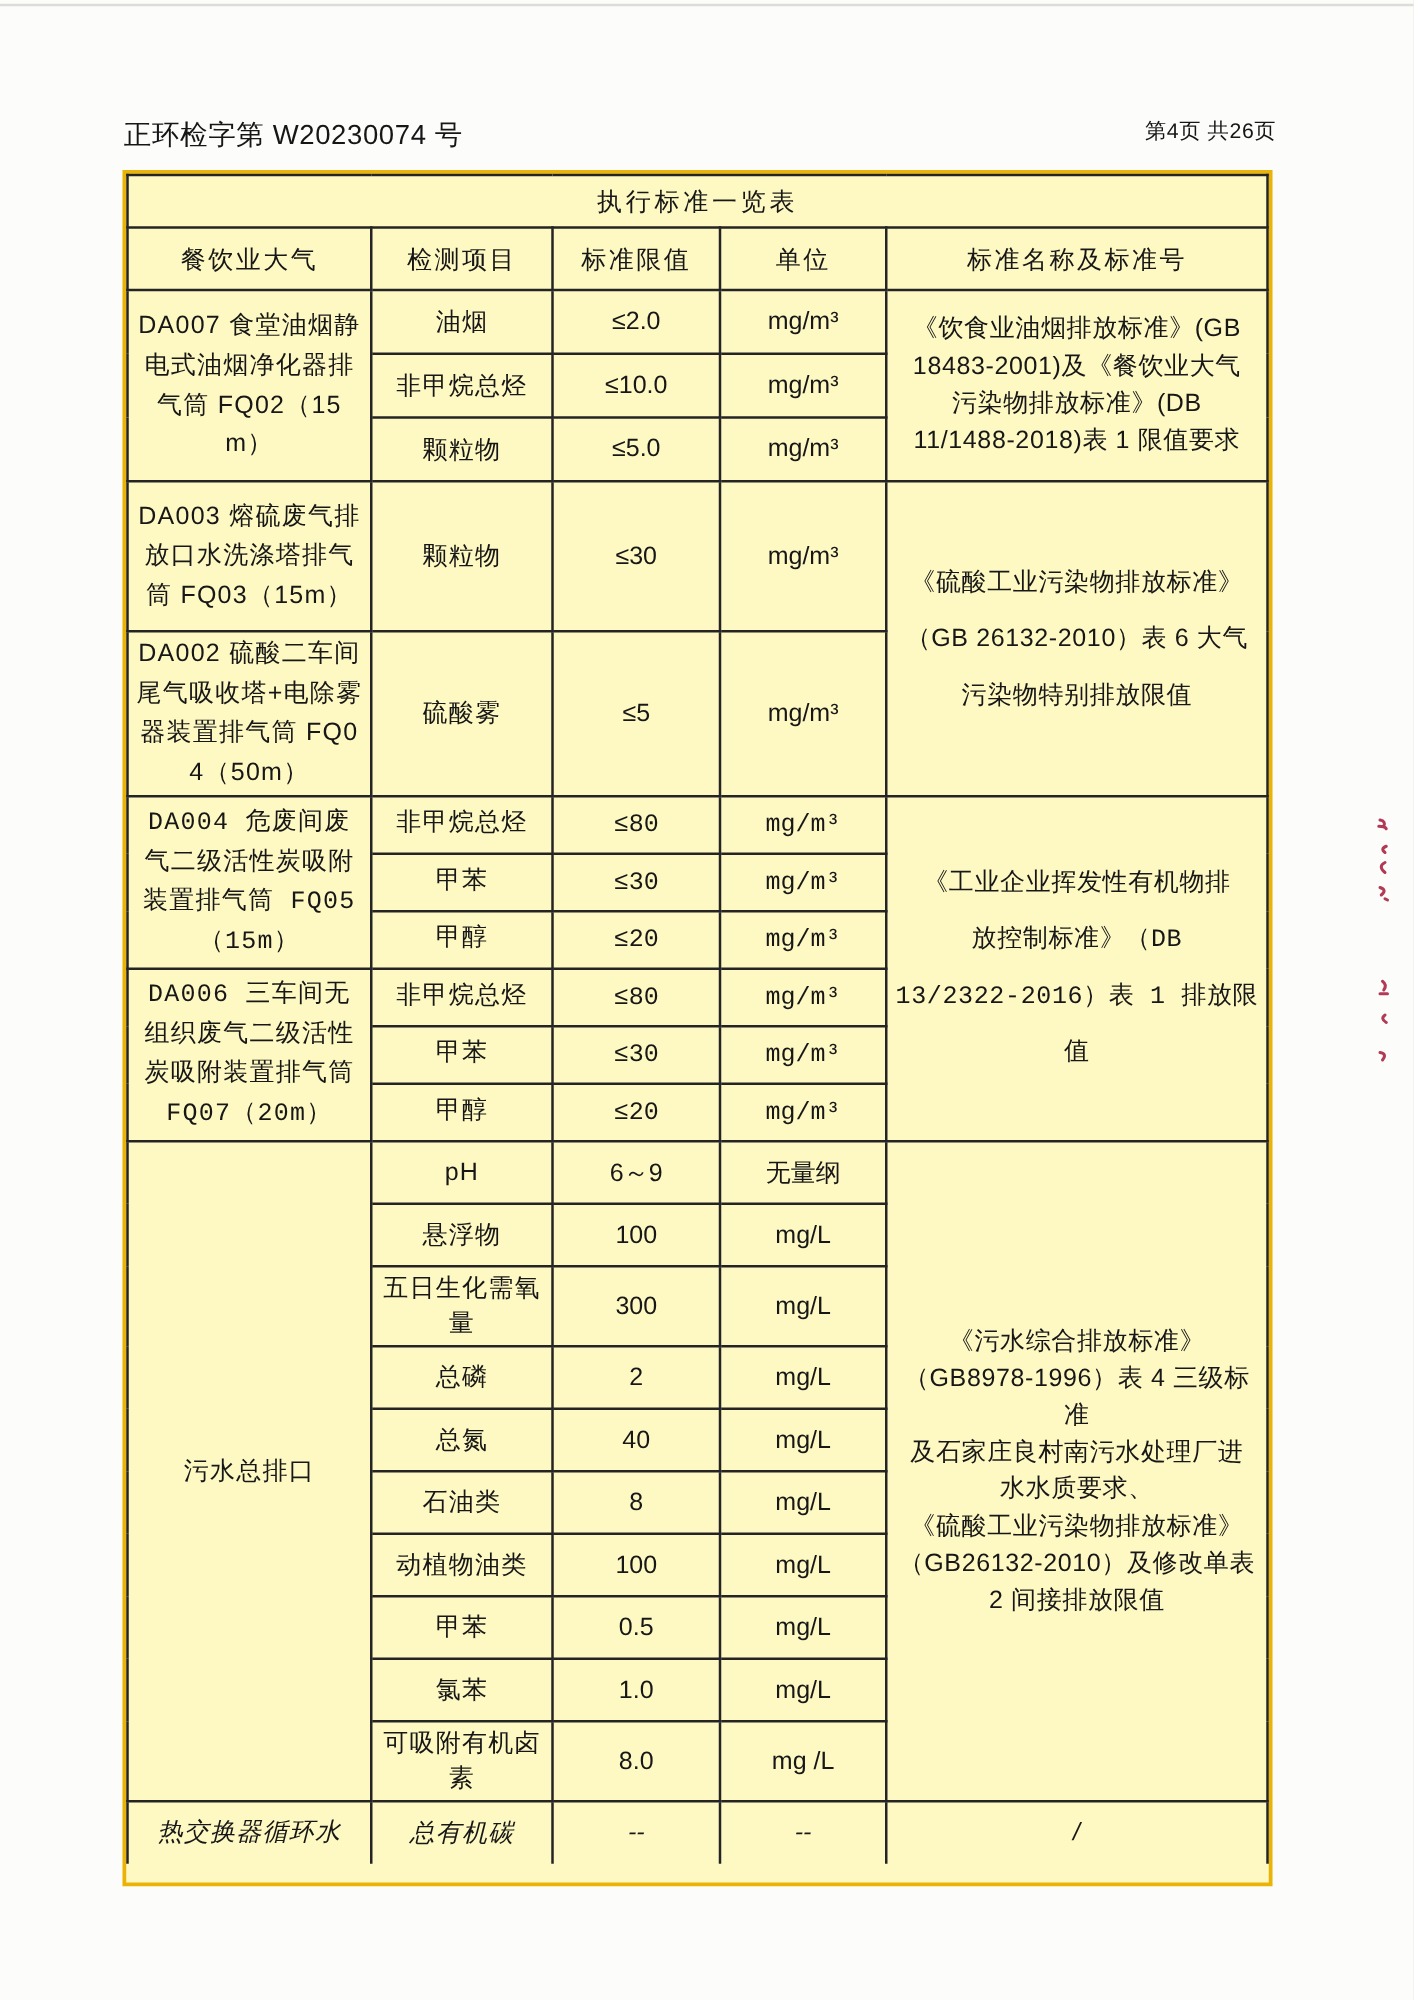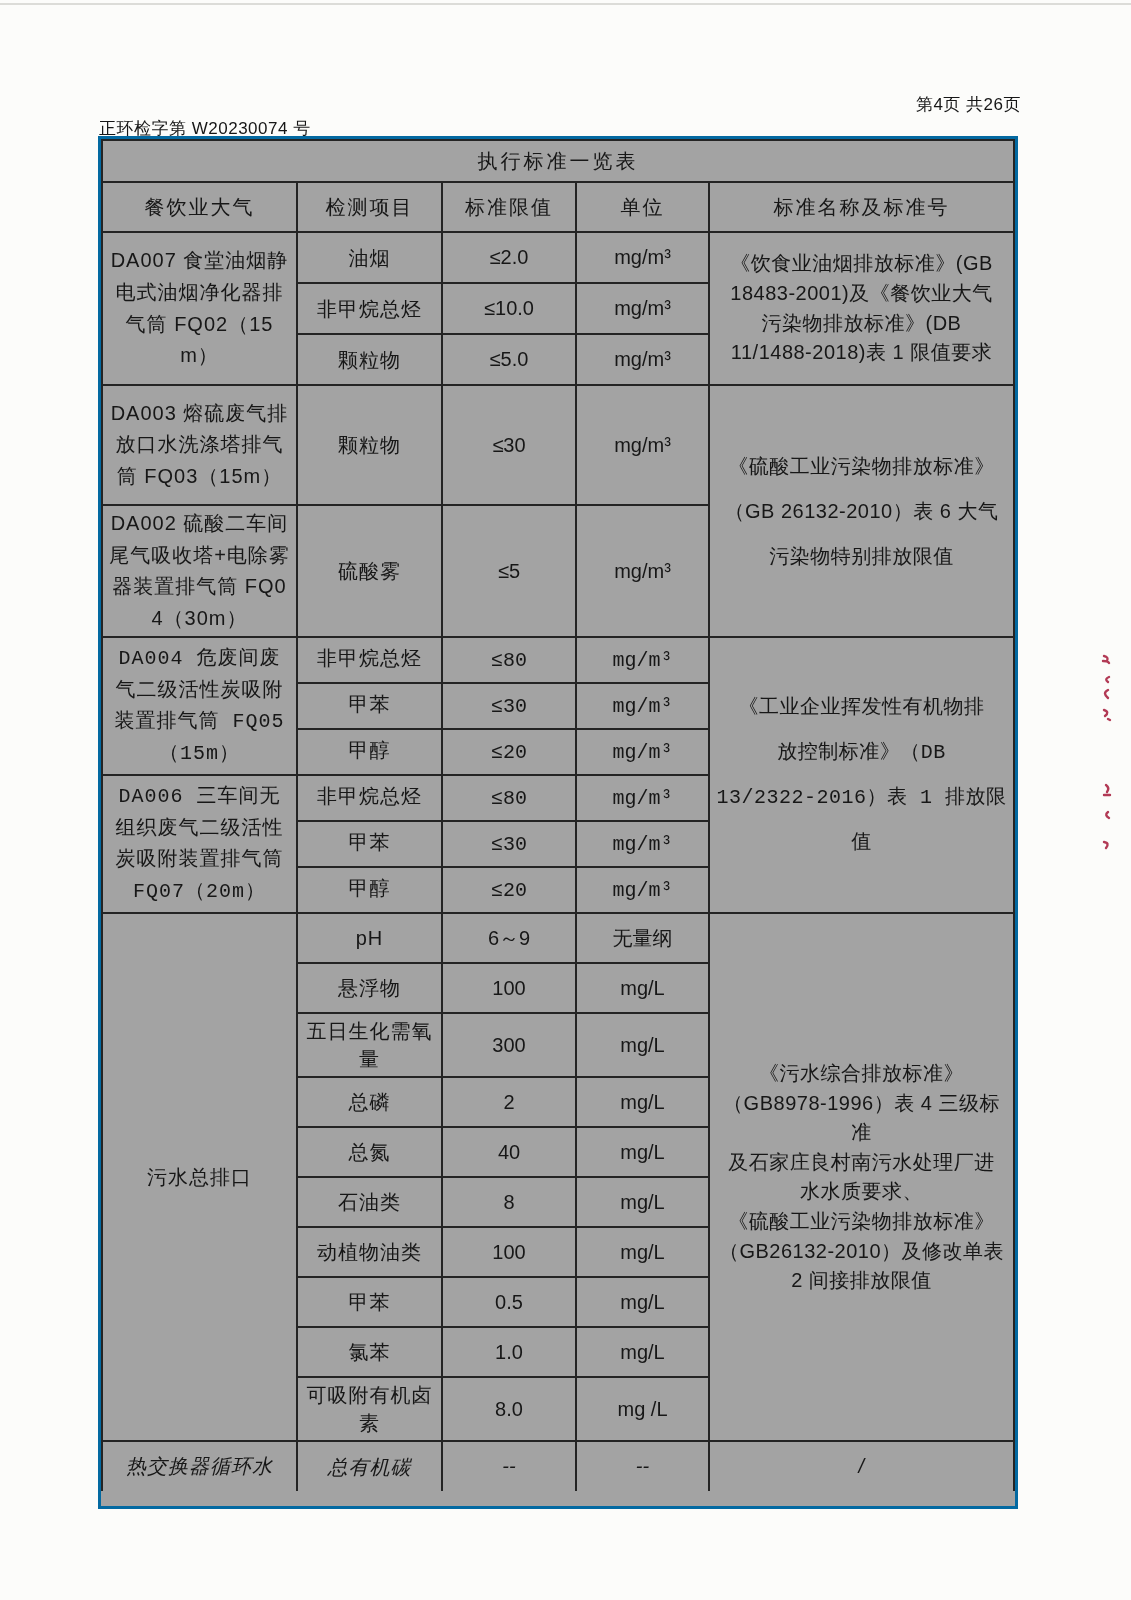--- a/index.html
+++ b/index.html
@@ -14,32 +14,32 @@
     background:#fcfcfa;
     color:#1b1b1b;
     overflow:hidden;
   }
   .scan-edge {
     position:absolute; top:3px; left:0; right:0; height:2px;
     background:#dcdcd8;
   }
   .doc-number {
     position:absolute; left:99px; top:93px;
-    font-size:17px; letter-spacing:0.5px; color:#161616;margin-top:24px;
+    font-size:22px; letter-spacing:0.5px; color:#161616;
   }
   .page-number {
     position:absolute; right:110px; top:93px;
     font-size:17px; letter-spacing:0.5px; color:#161616;
   }
   .table-wrap {
     position:absolute; left:98px; top:136px; width:920px;
     box-sizing:border-box;
-    border:3px solid #0369a1;
+    border:3px solid #eab308;
     padding:0 0 15px 0;
-    background:#a3a3a3;
+    background:#fef9c3;
   }
   table.std-table {
     width:100%;
     border-collapse:collapse;
     table-layout:fixed;
   }
   table.std-table td {
     border:2px solid #242424;
     text-align:center;
     vertical-align:middle;
@@ -134,21 +134,21 @@
         <tr class="h120">
           <td class="point-cell">DA003 熔硫废气排放口水洗涤塔排气筒 FQ03（15m）</td>
           <td class="item-cell">颗粒物</td>
           <td>≤30</td>
           <td>mg/m³</td>
           <td class="std-cell std-lh-wide" rowspan="2">《硫酸工业污染物排放标准》
 （GB 26132-2010）表 6 大气
 污染物特别排放限值</td>
         </tr>
         <tr class="h120">
-          <td class="point-cell">DA002 硫酸二车间尾气吸收塔+电除雾器装置排气筒 FQ04（30m）</td>
+          <td class="point-cell">DA002 硫酸二车间尾气吸收塔+电除雾器装置排气筒 FQ04（50m）</td>
           <td class="item-cell">硫酸雾</td>
           <td>≤5</td>
           <td>mg/m³</td>
         </tr>
 
         <tr class="h46">
           <td class="point-cell" rowspan="3">DA004 危废间废气二级活性炭吸附装置排气筒 FQ05（15m）</td>
           <td class="item-cell">非甲烷总烃</td>
           <td>≤80</td>
           <td>mg/m³</td>

